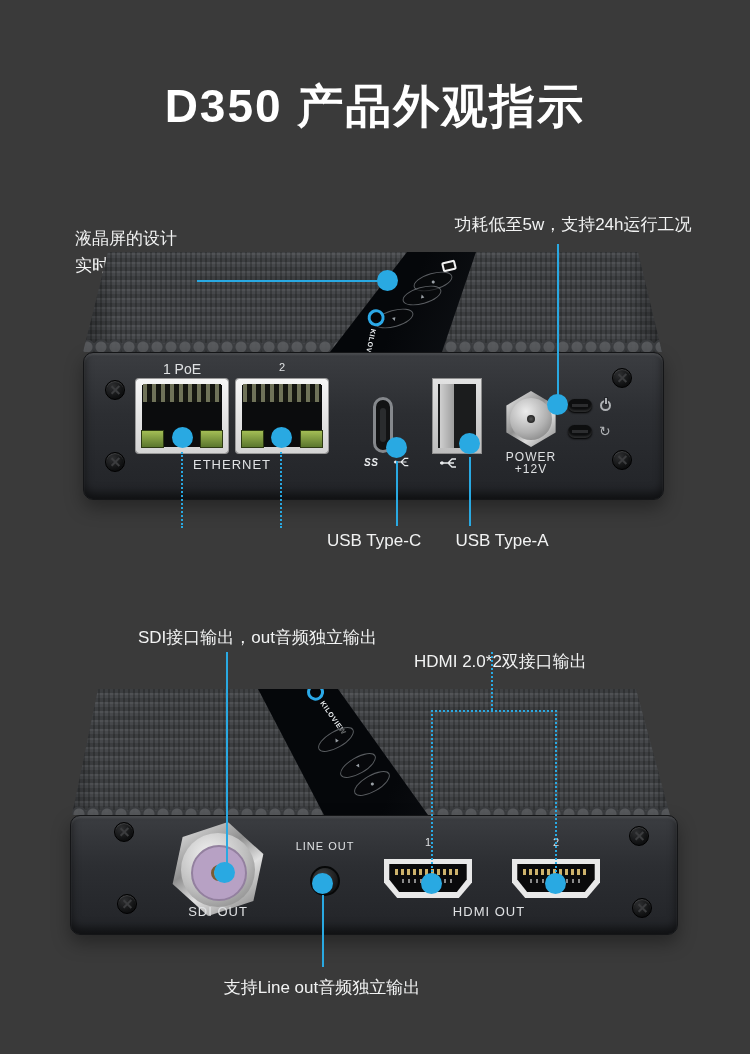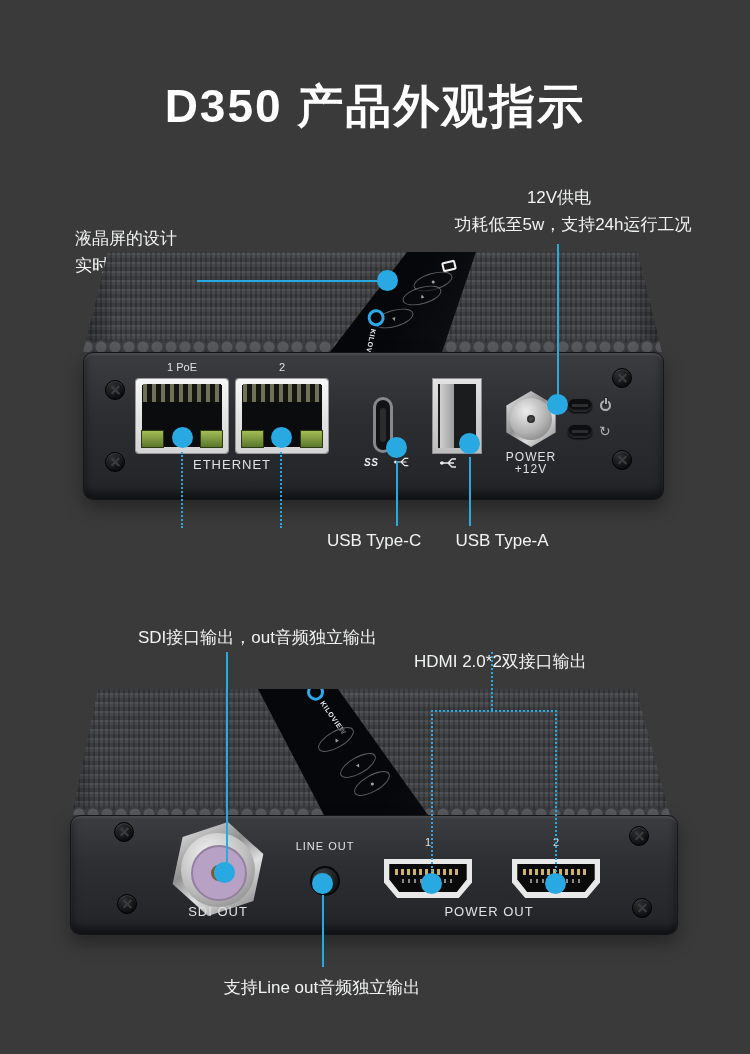--- a/index.html
+++ b/index.html
@@ -139,21 +139,20 @@
   .hdmi-pins2{position:absolute;left:20%;top:52%;width:60%;height:10%;
         background:repeating-linear-gradient(90deg,#8a8a8a 0 2px,#0a0a0b 2px 6px);}
 </style>
 </head>
 <body>
 
 <div id="stage">
 
   <div class="abs" id="page-title">D350 产品外观指示</div>
 
-  <div class="abs ann" id="ann-12v1">12V供电</div>
   <div class="abs ann" id="ann-12v2">功耗低至5w，支持24h运行工况</div>
   <div class="abs ann" id="ann-lcd1">液晶屏的设计</div>
   <div class="abs ann" id="ann-lcd2">实时显示IP和输出状态</div>
 
   <div class="abs" id="dev1">
     <div class="abs texture" id="dev1-top">
       <div class="scallop"></div>
       <div class="strip" id="dev1-strip">
         <div class="screen-ico" style="left:362px;top:9px;transform:rotate(-14deg);"></div>
         <div class="oval" style="left:333px;top:21px;transform:rotate(-16deg);">
@@ -171,21 +170,21 @@
         </div>
       </div>
     </div>
 
     <div class="panel" id="dev1-panel">
       <div class="screw" style="left:21px;top:27px;"></div>
       <div class="screw" style="left:21px;top:99px;"></div>
       <div class="screw" style="left:528px;top:15px;"></div>
       <div class="screw" style="left:528px;top:97px;"></div>
 
-      <div class="plabel" style="left:52px;top:8px;width:92px;font-size:11px;">1  PoE</div>
+      <div class="plabel" style="left:52px;top:8px;width:92px;font-size:14px;">1  PoE</div>
       <div class="plabel" style="left:152px;top:8px;width:92px;font-size:11px;">2</div>
 
       <div class="rj45" style="left:52px;top:26px;">
         <div class="rj45-in"></div>
         <div class="rj45-pins"></div>
         <div class="rj45-led led-l"></div>
         <div class="rj45-led led-r"></div>
       </div>
       <div class="rj45" style="left:152px;top:26px;">
         <div class="rj45-in"></div>
@@ -282,21 +281,21 @@
         <div class="hdmi-pins"></div>
         <div class="hdmi-pins2"></div>
       </div>
       <div class="plabel" style="left:441px;top:20px;width:88px;font-size:11px;">2</div>
       <div class="hdmi" style="left:441px;top:43px;">
         <div class="hdmi-frame"></div>
         <div class="hdmi-inner"></div>
         <div class="hdmi-pins"></div>
         <div class="hdmi-pins2"></div>
       </div>
-      <div class="plabel" style="left:358px;top:88px;width:120px;font-size:13px;letter-spacing:1px;">POWER OUT</div>
+      <div class="plabel" style="left:358px;top:88px;width:120px;font-size:13px;letter-spacing:1px;">HDMI OUT</div>
     </div>
   </div>
 
   <div class="abs ann" id="ann-lineout">支持Line out音频独立输出</div>
 
   <div class="abs hline" id="cl-lcd-line"></div>
   <div class="abs dot" id="cl-lcd-dot"></div>
   <div class="abs vline" id="cl-12v-line"></div>
   <div class="abs dot" id="cl-12v-dot"></div>
   <div class="abs dot" id="cl-eth1-dot"></div>

